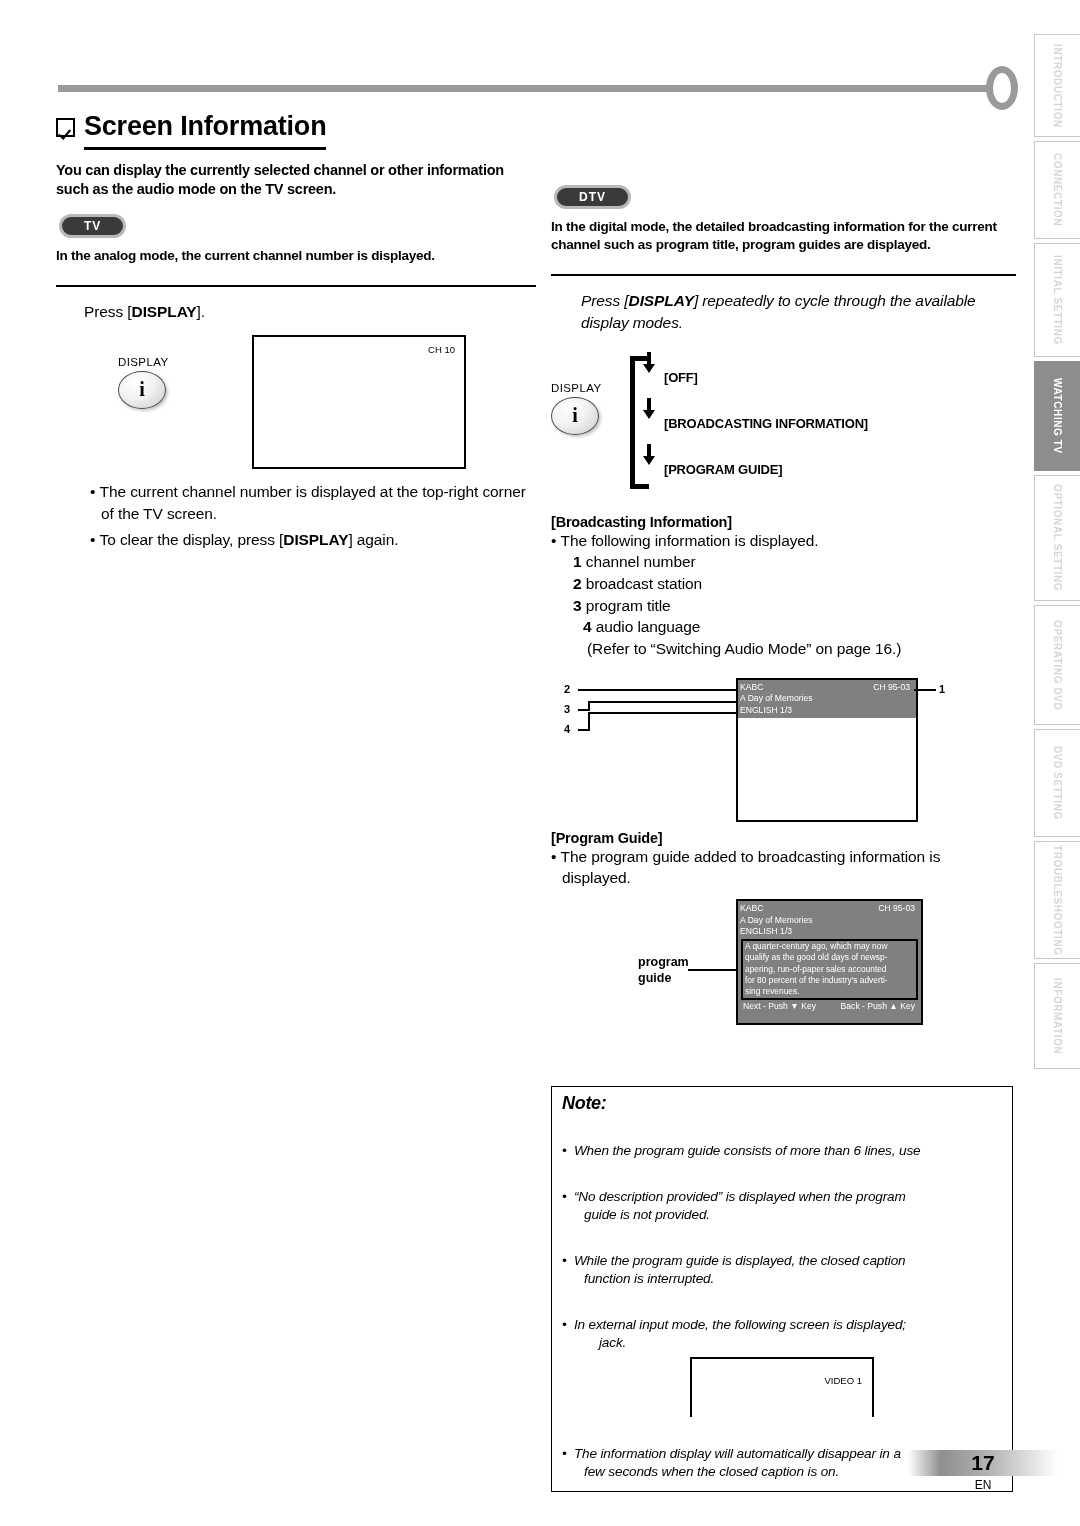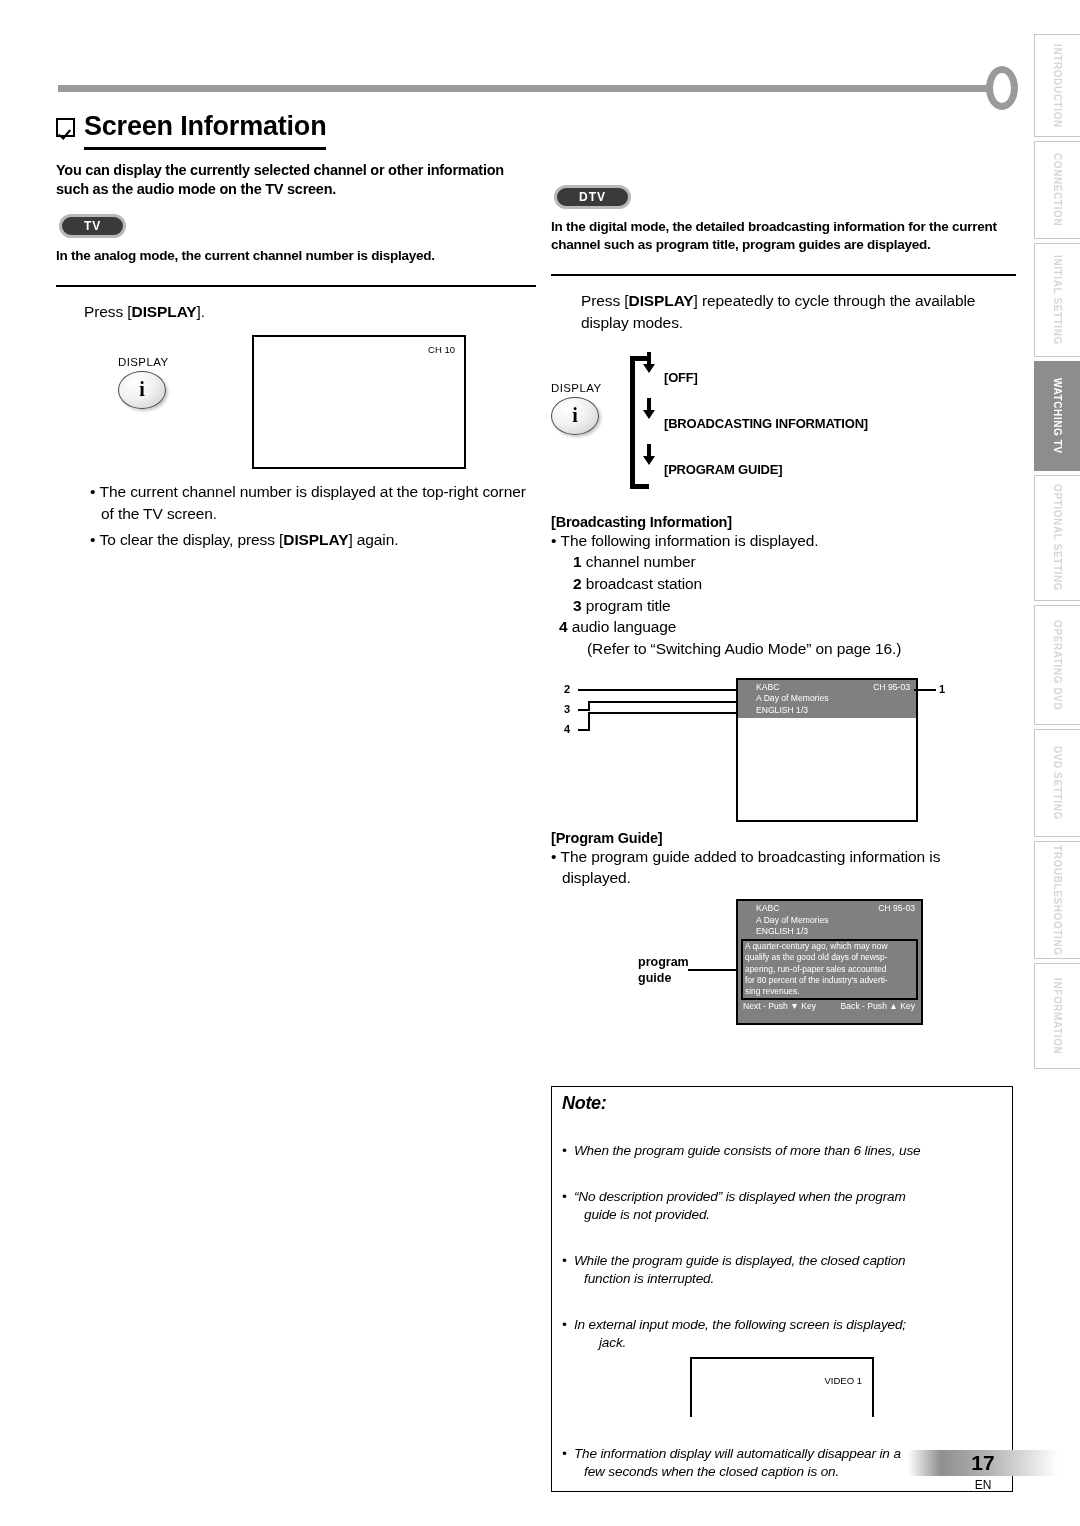--- a/index.html
+++ b/index.html
@@ -122,21 +122,21 @@
     white-space:nowrap;
   }
 
   
   .osd {
     position:absolute; border:2.2px solid #000; background:#fff;
     font-family:"Liberation Sans", sans-serif;
   }
   .osd-band { background:#808080; color:#fff; }
   .osd-line {
-    font-size:8.6px; line-height:11.6px; padding-left:18px; white-space:nowrap;
+    font-size:8.6px; line-height:11.6px; padding-left:2px; white-space:nowrap;
   }
   .osd-row-top { display:flex; justify-content:space-between; padding-right:6px; }
 
   .leader { position:absolute; background:#000; }
   .leadnum { position:absolute; font-size:11px; font-weight:bold; }
 
   
   .pg-body {
     background:#808080; color:#fff;
   }
@@ -267,21 +267,21 @@
     </div>
   </div>
 
   <div class="col-right">
 
     <div class="pill" style="margin-top:0;">DTV</div>
     <p class="mode-desc">In the digital mode, the detailed broadcasting information for the current channel such as program title, program guides are displayed.</p>
 
     <hr class="hr-thin">
 
-    <div class="body-txt" style="margin:14px 8px 0 30px; width:400px;">
+    <div class="body-txt" style="margin:14px 8px 0 30px; width:400px;font-style:italic;">
       <span>Press [</span><span class="b">DISPLAY</span><span>] repeatedly to cycle through the available display modes.</span>
     </div>
 
     
     <div class="cycle">
       <div class="keyblock" style="position:absolute; left:0px; top:30px;">
         <div class="key-label">DISPLAY</div>
         <div class="key-btn">
             <span>i</span>
           </div>
@@ -302,21 +302,21 @@
       <div class="cyc-item" style="left:113px; top:110px;">[PROGRAM GUIDE]</div>
     </div>
 
     
     <div style="margin-top:2px;">
       <div style="font-size:14.5px; font-weight:bold; letter-spacing:-0.2px;">[Broadcasting Information]</div>
       <div class="body-txt" style="padding-left:11px; text-indent:-11px;">•&nbsp;<span>The following information is displayed.</span></div>
       <div class="body-txt" style="margin-left:22px;"><span class="b">1</span>&nbsp;<span>channel number</span></div>
       <div class="body-txt" style="margin-left:22px;"><span class="b">2</span>&nbsp;<span>broadcast station</span></div>
       <div class="body-txt" style="margin-left:22px;"><span class="b">3</span>&nbsp;<span>program title</span></div>
-      <div class="body-txt" style="margin-left:8px;"><span class="b">4</span>&nbsp;<span>audio language</span></div>
+      <div class="body-txt" style="margin-left:32px;"><span class="b">4</span>&nbsp;<span>audio language</span></div>
       <div class="body-txt" style="margin-left:36px;">(Refer to “Switching Audio Mode” on page 16.)</div>
     </div>
 
     
     <div style="position:relative; height:160px; margin-top:10px;">
       <div class="osd" style="left:185px; top:8px; width:178px; height:140px;">
         <div class="osd-band" style="padding-top:2px; padding-bottom:2px;">
           <div class="osd-line osd-row-top">
             <span>KABC</span>
             <span>CH 95-03</span>

